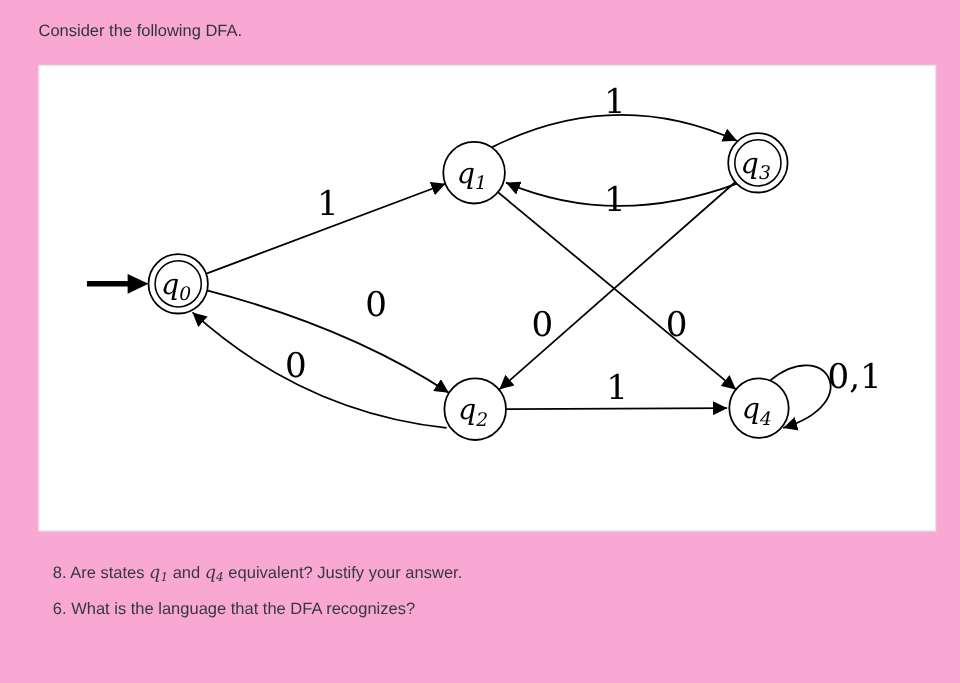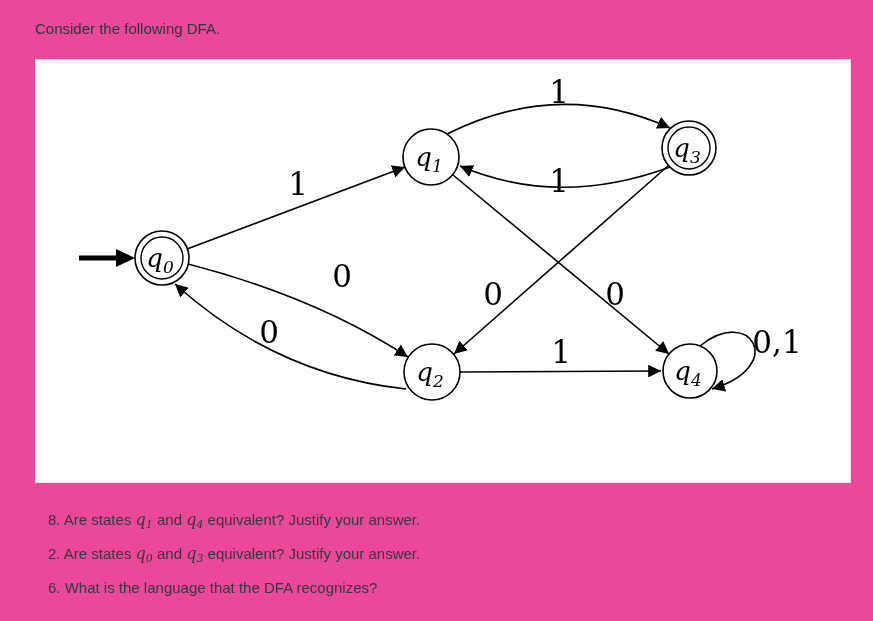--- a/index.html
+++ b/index.html
@@ -1,20 +1,20 @@
 <!DOCTYPE html>
 <html><head>
 <meta charset="utf-8">
 <style>
   html, body { margin: 0; padding: 0; background: #ffffff; }
   .page {
     position: relative;
     width: 873px;
     height: 621px;
-    background: #ec4899;
+    background: #f9a8d4;
     font-family: "Liberation Sans", sans-serif;
     color: #32383e;
     overflow: hidden;
   }
   .page-title {
     position: absolute;
     left: 35px;
     top: 20px;
     font-size: 15px;
     color: #2f353b;
@@ -120,17 +120,16 @@
 
       <g>
         <circle cx="654" cy="311" r="27" fill="#ffffff" stroke="#000" stroke-width="1.6"></circle>
         <text class="state-label" x="652" y="320" text-anchor="middle"><tspan>q</tspan><tspan class="state-sub" dy="6">4</tspan></text>
       </g>
     </svg>
   </div>
 
   <div class="questions">
     <div class="question"><span>8. Are states </span><span class="math-q">q</span><span class="math-sub">1</span><span> and </span><span class="math-q">q</span><span class="math-sub">4</span><span> equivalent? Justify your answer.</span></div>
-    <div class="question"><span>2. Are states </span><span class="math-q">q</span><span class="math-sub">0</span><span> and </span><span class="math-q">q</span><span class="math-sub">3</span><span> equivalent? Justify your answer.</span></div>
     <div class="question"><span>6. What is the language that the DFA recognizes?</span></div>
   </div>
 
 </div>
 
 </body></html>

